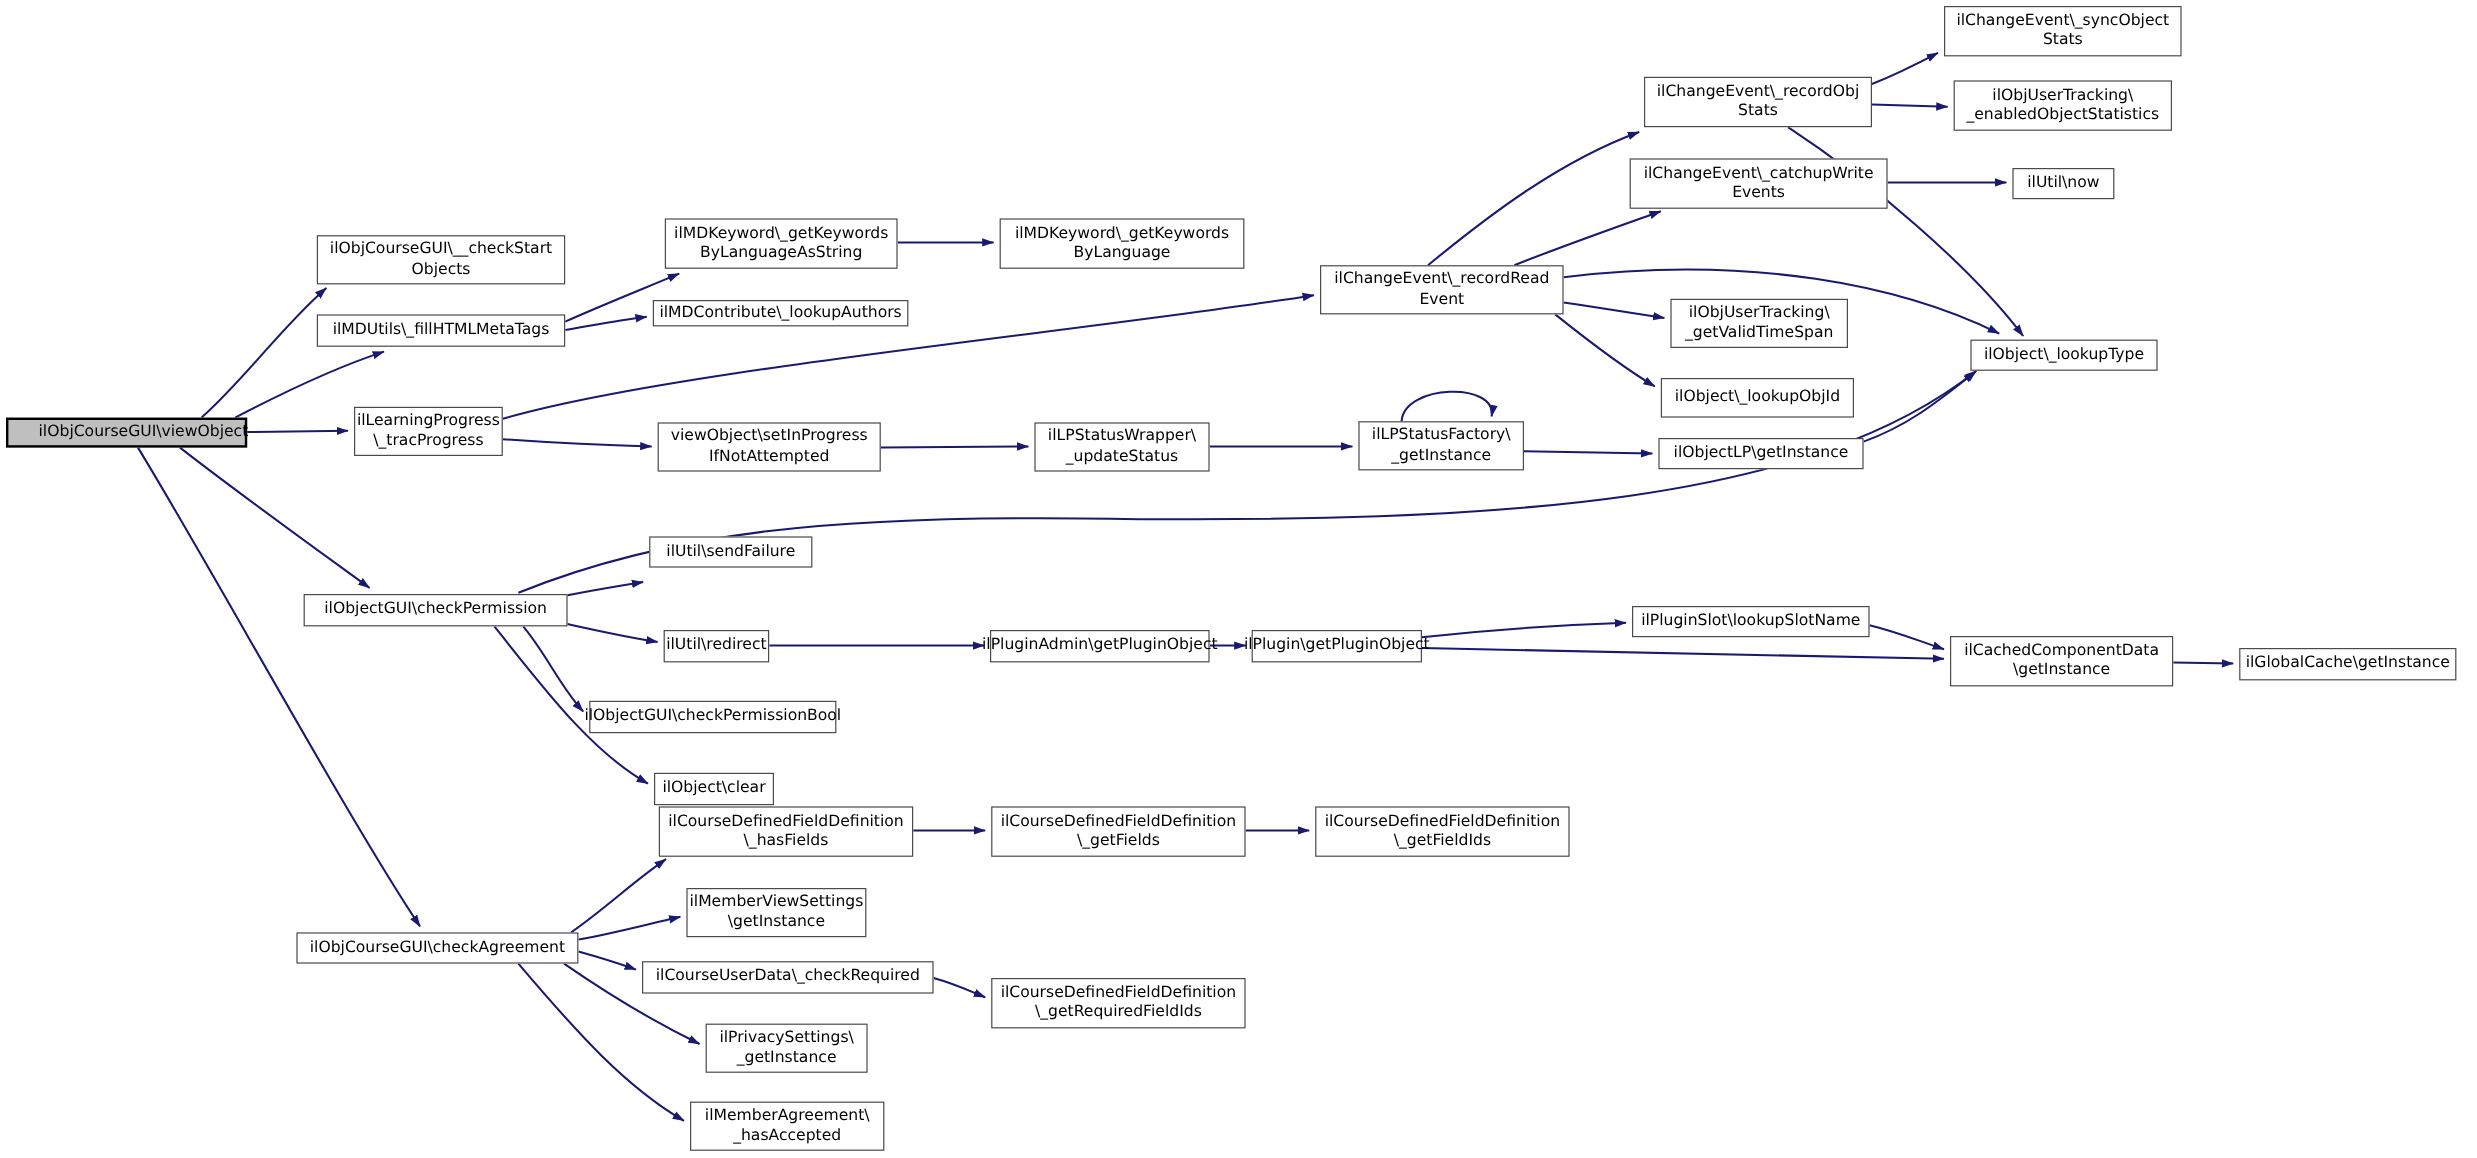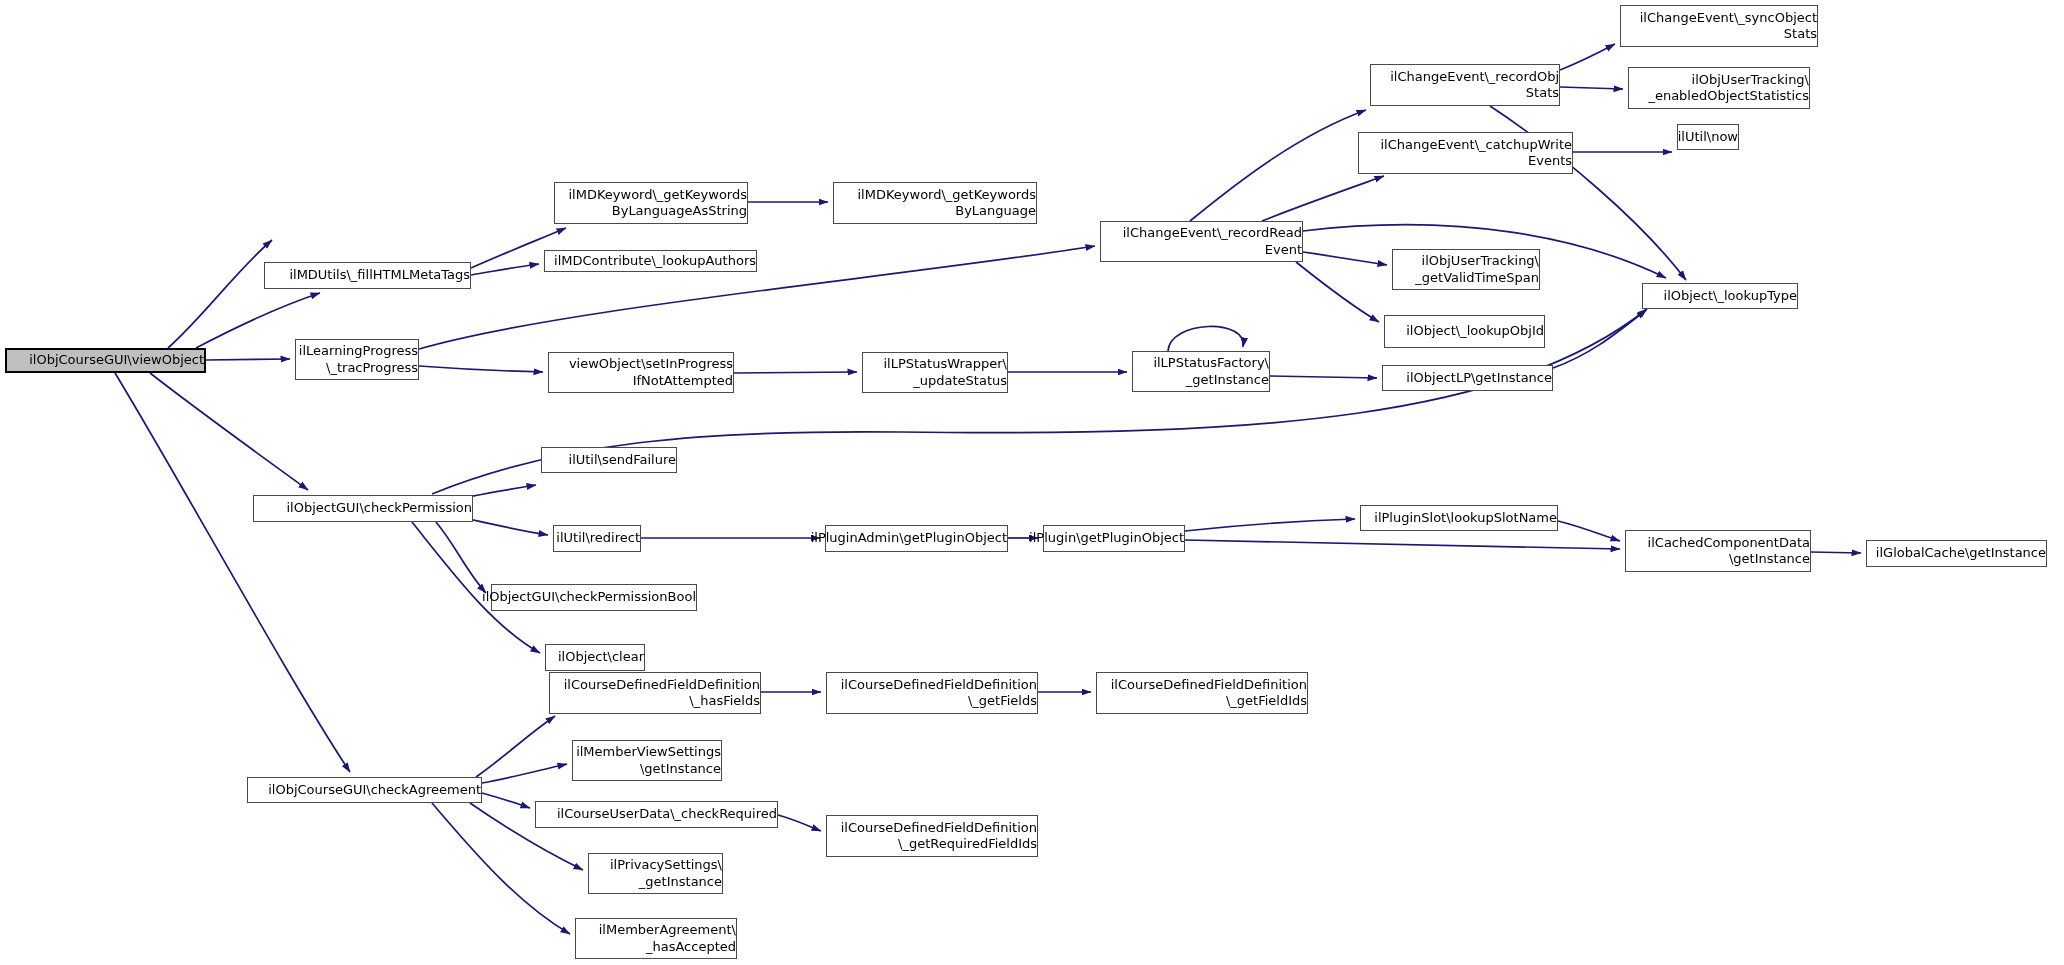--- a/index.html
+++ b/index.html
@@ -8,21 +8,21 @@
     width:2064px; height:965px;
     background:#ffffff;
     font-family:"DejaVu Sans", sans-serif;
     overflow:hidden;
   }
   #edges { position:absolute; left:0; top:0; width:2064px; height:965px; }
   #edges path { fill:none; stroke:#191970; stroke-width:1.7; }
   .node {
     position:absolute; box-sizing:border-box;
     background:#ffffff; border:1.5px solid #4a4a4a;
-    display:flex; flex-direction:column; align-items:flex-end; justify-content:center;
+    display:flex; flex-direction:column; align-items:center; justify-content:center;
     text-align:center; color:#000000;
     font-size:13px; line-height:16.5px;
     cursor:pointer;
   }
   .node.root { background:#bfbfbf; border:2px solid #000000; cursor:default;padding-left:28px; }
   .ln { display:block; white-space:nowrap; }
 </style>
 </head>
 <body>
 
@@ -76,20 +76,24 @@
     <path d="M 432,803 C 482,862 522,906 570,934" marker-end="url(#arw)"></path>
     <path d="M 761,692 L 821,692" marker-end="url(#arw)"></path>
     <path d="M 1038,692 L 1091,692" marker-end="url(#arw)"></path>
     <path d="M 778,815 C 796,820 806,825 821,831" marker-end="url(#arw)"></path>
   </svg>
 
   <div class="node root" style="left:5px;top:348px;width:201px;height:25px">
     <span class="ln">ilObjCourseGUI\viewObject</span>
   </div>
 
+  <div class="node" style="left:264px;top:196px;width:207px;height:41px">
+    <span class="ln">ilObjCourseGUI\__checkStart</span>
+    <span class="ln">Objects</span>
+  </div>
 
   <div class="node" style="left:264px;top:262px;width:207px;height:27px">
     <span class="ln">ilMDUtils\_fillHTMLMetaTags</span>
   </div>
 
   <div class="node" style="left:295px;top:339px;width:124px;height:41px">
     <span class="ln">ilLearningProgress</span>
     <span class="ln">\_tracProgress</span>
   </div>
 
@@ -144,21 +148,21 @@
   <div class="node" style="left:1620px;top:5px;width:198px;height:42px">
     <span class="ln">ilChangeEvent\_syncObject</span>
     <span class="ln">Stats</span>
   </div>
 
   <div class="node" style="left:1628px;top:67px;width:182px;height:42px">
     <span class="ln">ilObjUserTracking\</span>
     <span class="ln">_enabledObjectStatistics</span>
   </div>
 
-  <div class="node" style="left:1677px;top:124px;width:62px;height:26px">
+  <div class="node" style="left:1677px;top:140px;width:85px;height:26px">
     <span class="ln">ilUtil\now</span>
   </div>
 
   <div class="node" style="left:1392px;top:249px;width:148px;height:41px">
     <span class="ln">ilObjUserTracking\</span>
     <span class="ln">_getValidTimeSpan</span>
   </div>
 
   <div class="node" style="left:1384px;top:315px;width:161px;height:33px">
     <span class="ln">ilObject\_lookupObjId</span>

